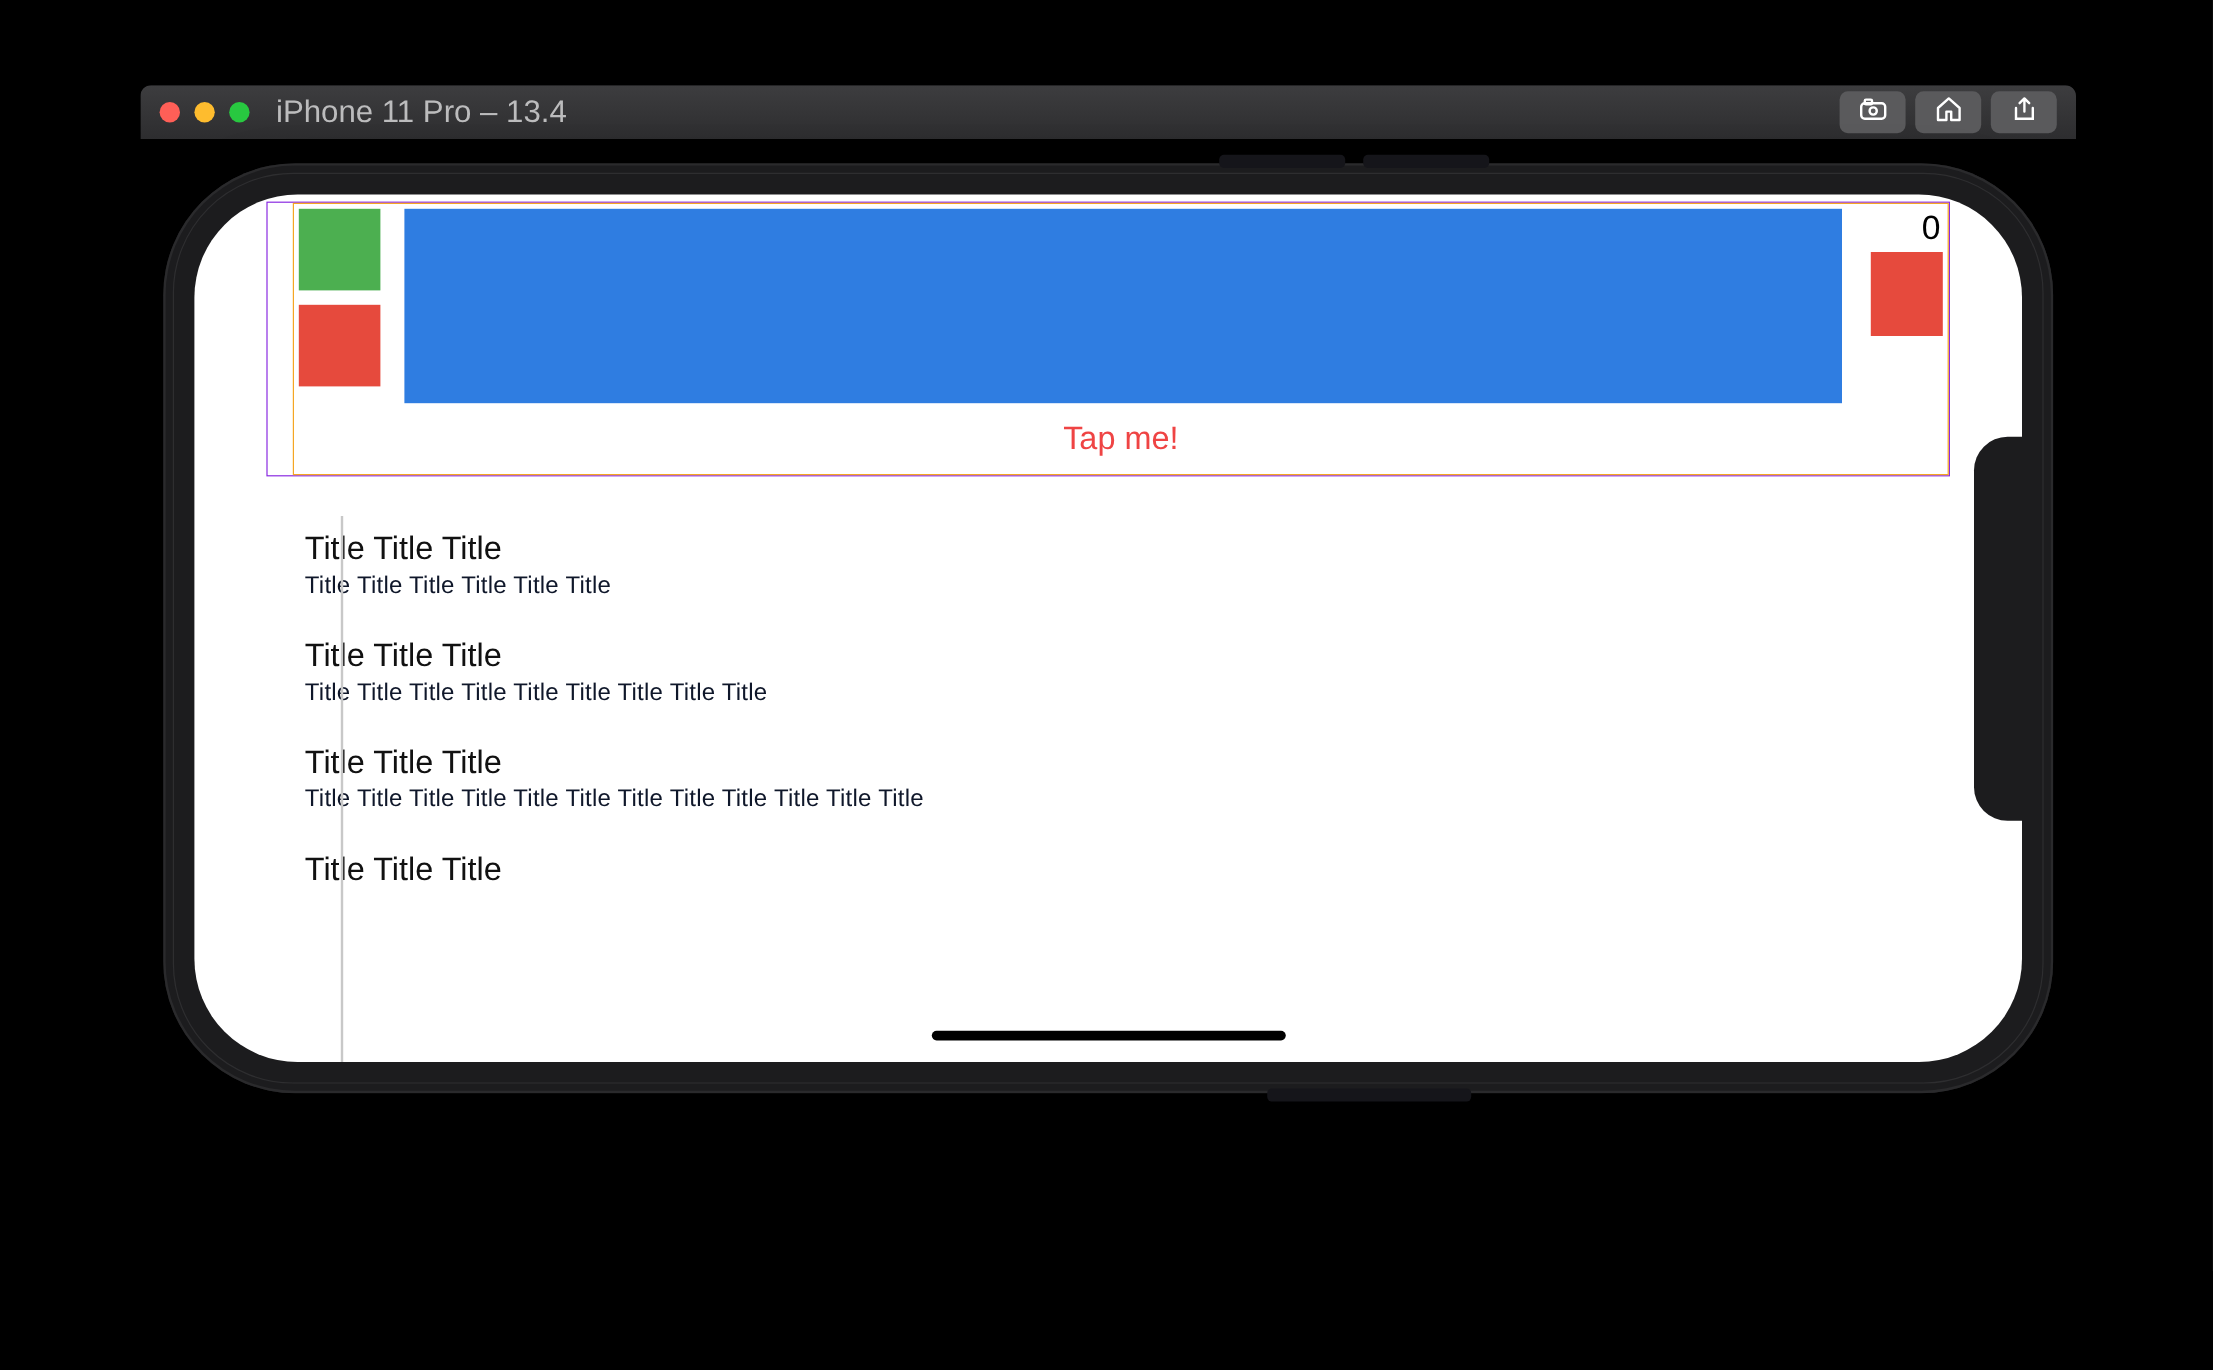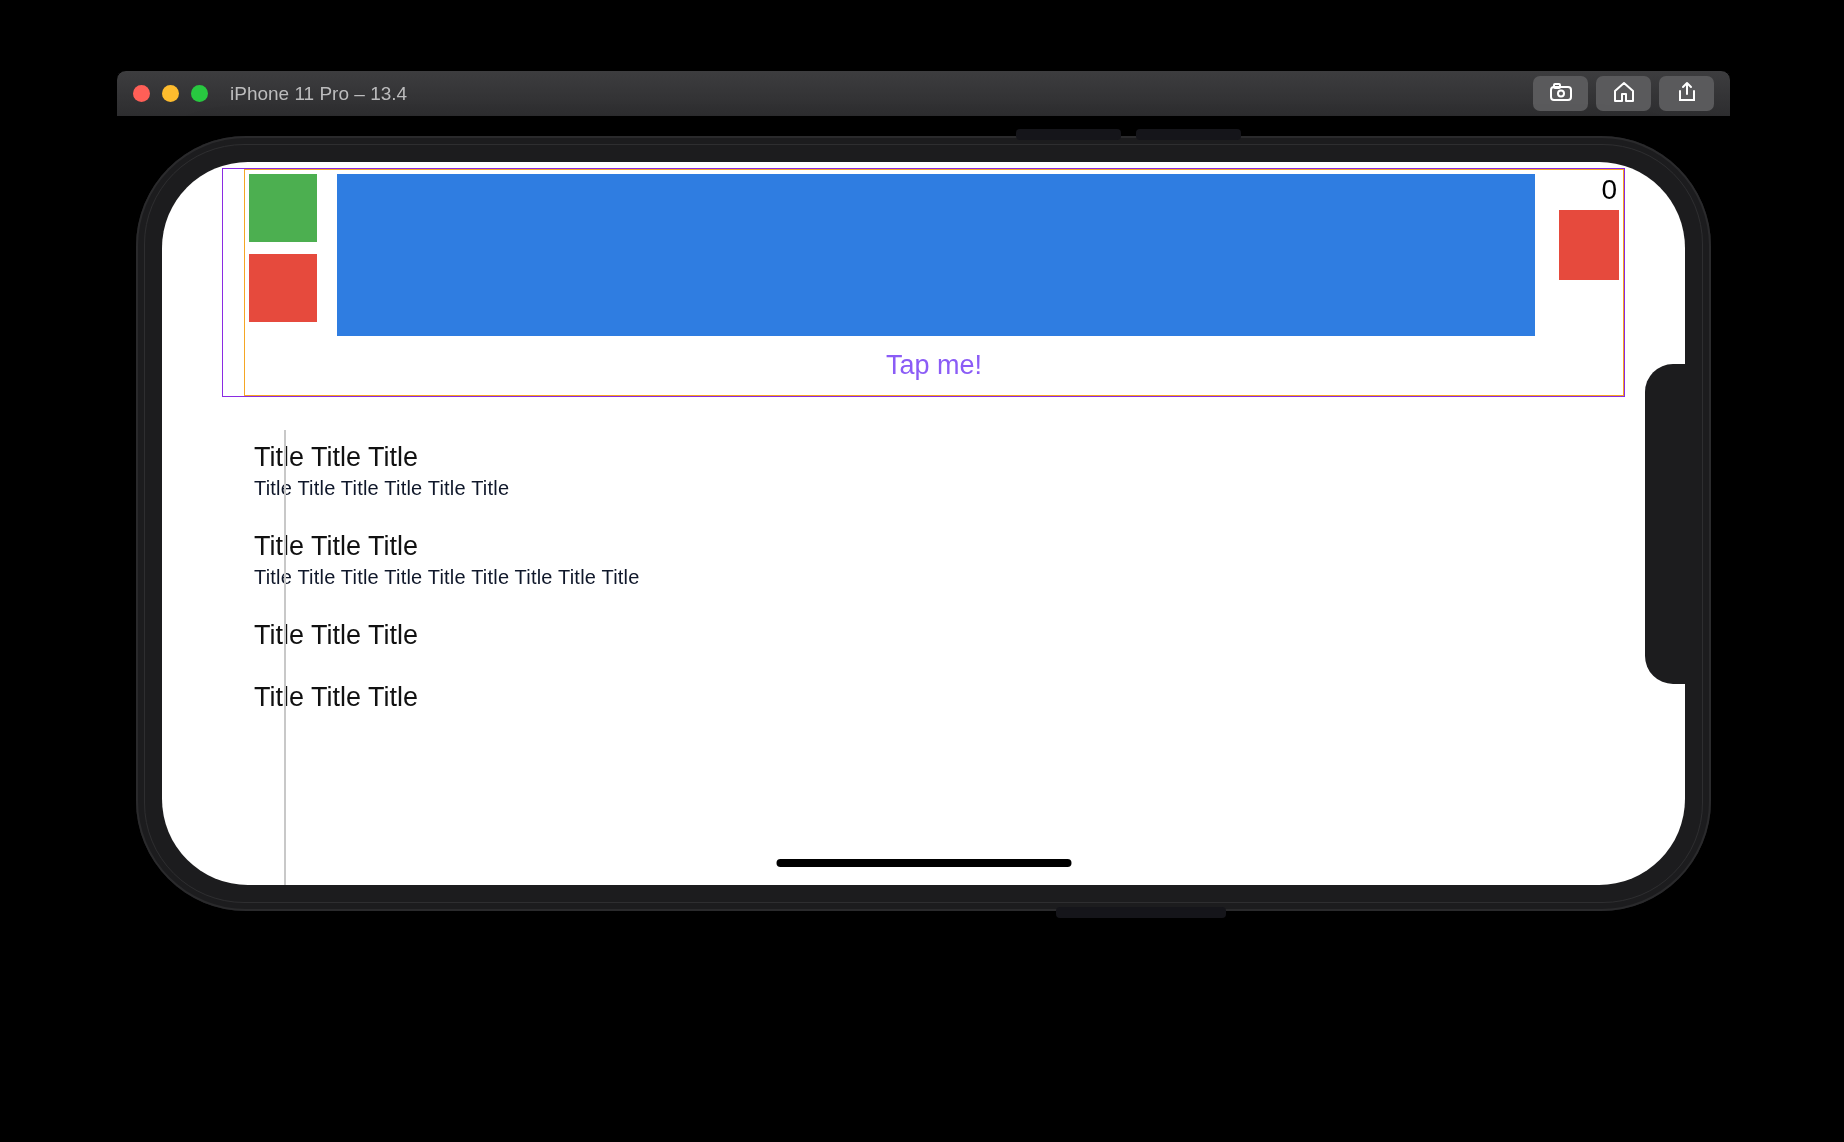--- a/index.html
+++ b/index.html
@@ -13,21 +13,21 @@
     height:47px; border-radius:10px 10px 0 0;
     background:linear-gradient(#3d3d3f,#2d2d2f);
     display:flex; align-items:center; padding:0 16px;
     border:1px solid #000;
   }
   .traffic-lights { display:flex; gap:12px; }
   .dot { width:17px; height:17px; border-radius:50%; }
   .dot.red { background:#ff5f57; }
   .dot.yellow { background:#febc2e; }
   .dot.green { background:#28c840; }
-  .titlebar-title { margin-left:22px; color:#bcbcbd; font-size:19px;text-align:right; }
+  .titlebar-title { margin-left:22px; color:#bcbcbd; font-size:26px;text-align:right; }
   .titlebar-spacer { flex:1; }
   .tb-btn {
     width:55px; height:35px; margin-left:8px;
     background:#5a5a5c; border-radius:7px;
     display:flex; align-items:center; justify-content:center;
     color:#fff;
   }
   .tb-btn svg { width:24px; height:24px; fill:#fff; }
 
   
@@ -82,21 +82,21 @@
   }
   .left-col { width:72px; display:flex; flex-direction:column; gap:12px; }
   .sq { width:68px; height:68px; }
   .sq.green { background:#4caf50; }
   .sq.red   { background:#e64a3d; }
   .blue-block { flex:1; height:162px; background:#2f7de1; }
   .right-col { width:68px; position:relative; display:flex; flex-direction:column; align-items:flex-end; }
   .counter { font-size:28px; color:#000; padding-right:2px; padding-bottom:4px; }
   .right-red   { width:60px; height:70px; background:#e64a3d; align-self:flex-end; }
 
-  .tap-btn { text-align:center; color:#8b5cf6; font-size:27px; padding:10px 0 14px; }
+  .tap-btn { text-align:center; color:#ef4444; font-size:27px; padding:10px 0 14px; }
 
   .list { margin-top:32px; padding-left:32px; padding-right:30px; }
   .cell { padding:13px 0 18px; }
   .cell-title { font-size:27px; color:#111; }
   .cell-sub { font-size:20px; color:#0f172a; margin-top:4px; letter-spacing:.2px; }
   .cut { color:#111; font-size:27px; }
 
 </style>
 </head>
 <body>
@@ -168,20 +168,21 @@
           <div class="cell">
             <div class="cell-title">Title Title Title</div>
             <div class="cell-sub">Title Title Title  Title Title Title</div>
           </div>
           <div class="cell">
             <div class="cell-title">Title Title Title</div>
             <div class="cell-sub">Title Title Title  Title Title Title  Title Title Title</div>
           </div>
           <div class="cell">
             <div class="cell-title">Title Title Title</div>
+            <div class="cell-sub">Title Title Title  Title Title Title  Title Title Title  Title Title Title</div>
           </div>
           <div class="cell" style="padding-bottom:0;">
             <div class="cut">Title Title Title</div>
           </div>
         </div>
 
       </div>
       <div class="notch"></div>
       <div class="home-indicator"></div>
     </div>

